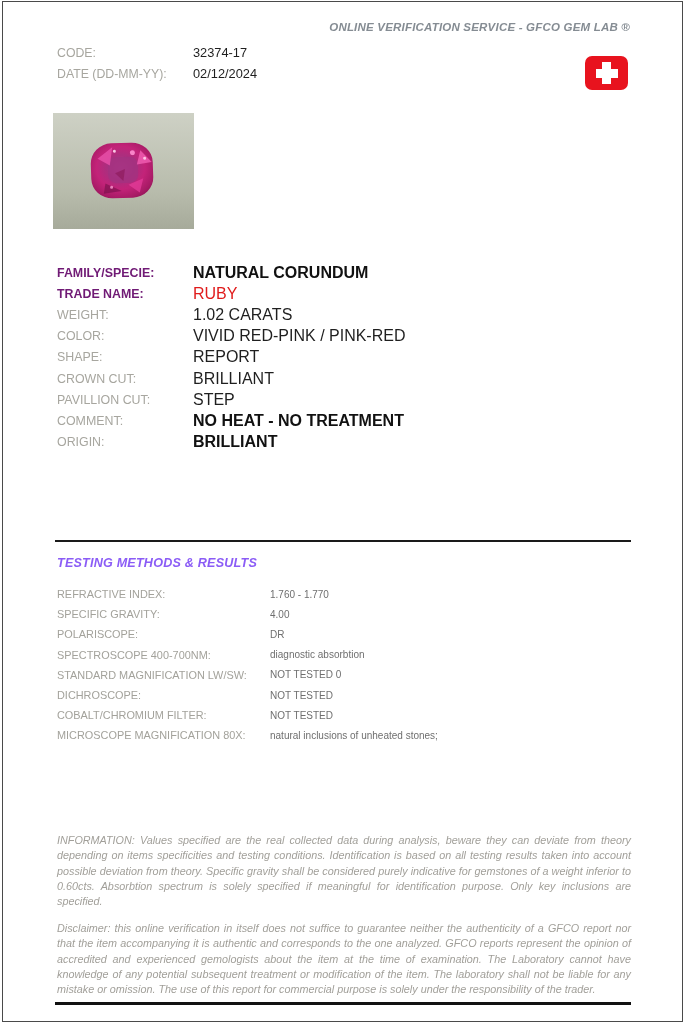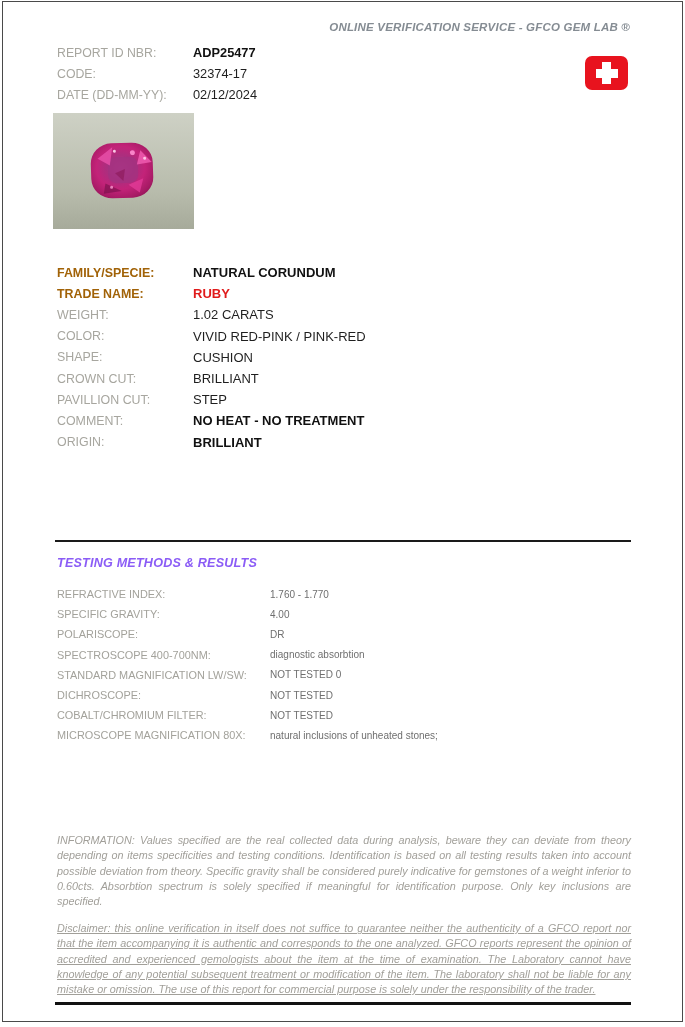--- a/index.html
+++ b/index.html
@@ -25,57 +25,53 @@
     border-radius:7px;
   }
   .flag .bar-v{position:absolute;left:17px;top:6px;width:9px;height:22px;background:#fff;}
   .flag .bar-h{position:absolute;left:10.5px;top:12.5px;width:22px;height:9px;background:#fff;}
 
   .photo{position:absolute;left:53px;top:113px;width:141px;height:116px;}
 
   .props{position:absolute;left:57px;top:262px;}
   .prow{display:flex;height:21.2px;align-items:center;}
   .prow .lbl{width:136px;font-size:12.4px;color:#a7a69f;}
-  .prow .lbl.strong{font-weight:bold;color:#a16207;}
-  .prow .val{font-size:13px;color:#1f1f1f;}
+  .prow .lbl.strong{font-weight:bold;color:#701a75;}
+  .prow .val{font-size:16px;color:#1f1f1f;}
   .prow .val.strong{font-weight:bold;color:#111;}
-  .prow .val.red{font-weight:bold;color:#e01b1b;text-align:right;}
+  .prow .val.red{font-weight:normal;color:#e01b1b;text-align:right;}
 
   .sep-line{position:absolute;left:55px;top:540px;width:576px;height:2px;background:#1a1a1a;}
   .thick-line{position:absolute;left:55px;top:1002px;width:576px;height:3px;background:#111;}
 
   .test-heading{
     position:absolute;left:57px;top:556px;
     font-size:12.6px;font-weight:bold;font-style:italic;color:#8b5cf6;letter-spacing:.2px;
   }
   .tests{position:absolute;left:57px;top:584px;}
   .trow{display:flex;height:20.2px;align-items:center;}
   .trow .lbl{width:213px;font-size:10.9px;color:#a3a29b;}
   .trow .val{font-size:10px;color:#6f6f6f;}
 
   .para{
     position:absolute;left:57px;width:574px;
     font-size:10.8px;font-style:italic;color:#a19f99;line-height:15.3px;text-align:justify;
   }
   .para.info{top:833px;}
-  .para.disc{top:921px;text-decoration:underline;}
+  .para.disc{top:921px;}
 </style>
 </head>
 <body>
 
 <div class="page">
   <div class="frame"></div>
 
   <div class="svc-title">ONLINE VERIFICATION SERVICE - GFCO GEM LAB ®</div>
 
   <div class="hdr-fields">
-    <div class="hrow first">
-      <span class="lbl">REPORT ID NBR:</span>
-      <span class="val">ADP25477</span>
-    </div>
     <div class="hrow">
       <span class="lbl">CODE:</span>
       <span class="val">32374-17</span>
     </div>
     <div class="hrow">
       <span class="lbl">DATE (DD-MM-YY):</span>
       <span class="val">02/12/2024</span>
     </div>
   </div>
 
@@ -129,21 +125,21 @@
     <div class="prow">
       <span class="lbl">WEIGHT:</span>
       <span class="val">1.02 CARATS</span>
     </div>
     <div class="prow">
       <span class="lbl">COLOR:</span>
       <span class="val">VIVID RED-PINK / PINK-RED</span>
     </div>
     <div class="prow">
       <span class="lbl">SHAPE:</span>
-      <span class="val">CUSHION</span>
+      <span class="val">REPORT</span>
     </div>
     <div class="prow">
       <span class="lbl">CROWN CUT:</span>
       <span class="val">BRILLIANT</span>
     </div>
     <div class="prow">
       <span class="lbl">PAVILLION CUT:</span>
       <span class="val">STEP</span>
     </div>
     <div class="prow">

